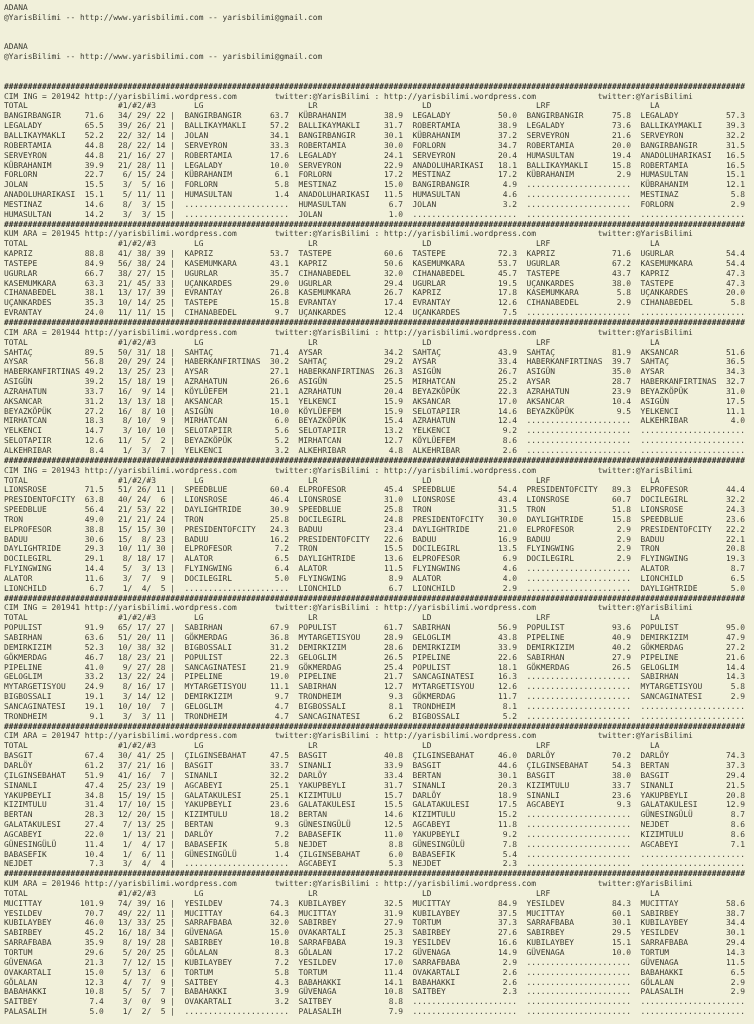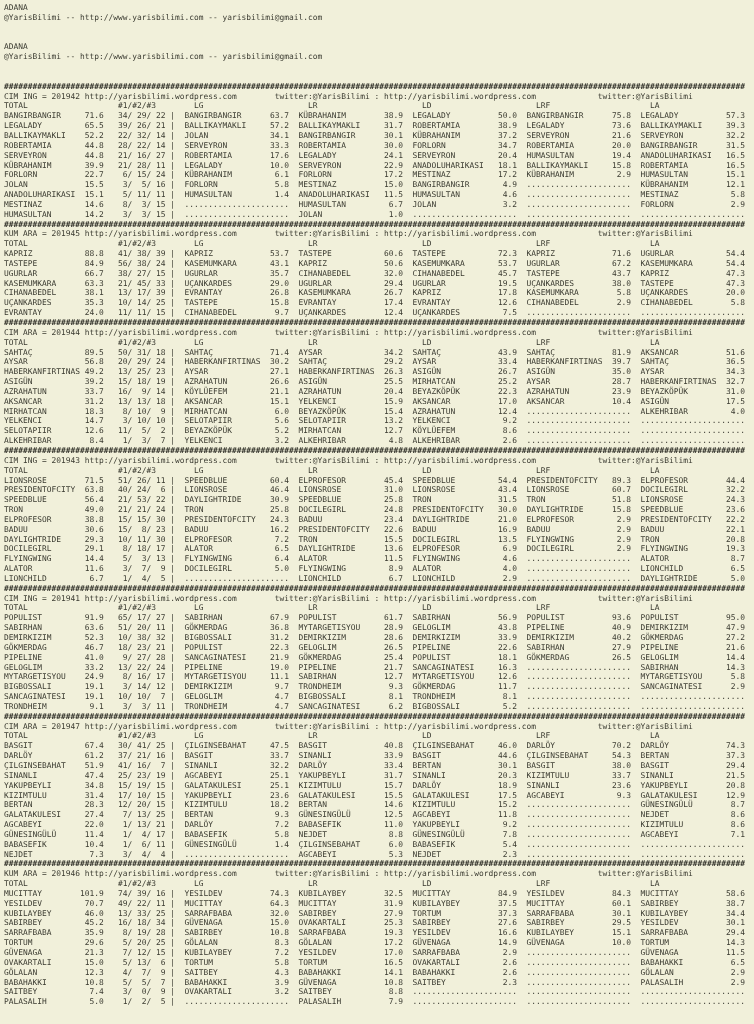--- a/index.html
+++ b/index.html
@@ -52,20 +52,21 @@
       <div class="line">EVRANTAY         24.0   11/ 11/ 15 |  CIHANABEDEL        9.7  UÇANKARDES        12.4  UÇANKARDES         7.5  ......................  ......................</div>
       <div class="line sep">############################################################################################################################################################</div>
       <div class="line">CIM ARA = 201944 http://yarisbilimi.wordpress.com        twitter:@YarisBilimi : http://yarisbilimi.wordpress.com             twitter:@YarisBilimi</div>
       <div class="line">TOTAL                   #1/#2/#3        LG                      LR                      LD                      LRF                     LA</div>
       <div class="line">SAHTAÇ           89.5   50/ 31/ 18 |  SAHTAÇ            71.4  AYSAR             34.2  SAHTAÇ            43.9  SAHTAÇ            81.9  AKSANCAR          51.6</div>
       <div class="line">AYSAR            56.8   20/ 29/ 24 |  HABERKANFIRTINAS  30.2  SAHTAÇ            29.2  AYSAR             33.4  HABERKANFIRTINAS  39.7  SAHTAÇ            36.5</div>
       <div class="line">HABERKANFIRTINAS 49.2   13/ 25/ 23 |  AYSAR             27.1  HABERKANFIRTINAS  26.3  ASIGÜN            26.7  ASIGÜN            35.0  AYSAR             34.3</div>
       <div class="line">ASIGÜN           39.2   15/ 18/ 19 |  AZRAHATUN         26.6  ASIGÜN            25.5  MIRHATCAN         25.2  AYSAR             28.7  HABERKANFIRTINAS  32.7</div>
       <div class="line">AZRAHATUN        33.7   16/  9/ 14 |  KÖYLÜEFEM         21.1  AZRAHATUN         20.4  BEYAZKÖPÜK        22.3  AZRAHATUN         23.9  BEYAZKÖPÜK        31.0</div>
       <div class="line">AKSANCAR         31.2   13/ 13/ 18 |  AKSANCAR          15.1  YELKENCI          15.9  AKSANCAR          17.0  AKSANCAR          10.4  ASIGÜN            17.5</div>
+      <div class="line">BEYAZKÖPÜK       27.2   16/  8/ 10 |  ASIGÜN            10.0  KÖYLÜEFEM         15.9  SELOTAPIIR        14.6  BEYAZKÖPÜK         9.5  YELKENCI          11.1</div>
       <div class="line">MIRHATCAN        18.3    8/ 10/  9 |  MIRHATCAN          6.0  BEYAZKÖPÜK        15.4  AZRAHATUN         12.4  ......................  ALKEHRIBAR         4.0</div>
       <div class="line">YELKENCI         14.7    3/ 10/ 10 |  SELOTAPIIR         5.6  SELOTAPIIR        13.2  YELKENCI           9.2  ......................  ......................</div>
       <div class="line">SELOTAPIIR       12.6   11/  5/  2 |  BEYAZKÖPÜK         5.2  MIRHATCAN         12.7  KÖYLÜEFEM          8.6  ......................  ......................</div>
       <div class="line">ALKEHRIBAR        8.4    1/  3/  7 |  YELKENCI           3.2  ALKEHRIBAR         4.8  ALKEHRIBAR         2.6  ......................  ......................</div>
       <div class="line sep">############################################################################################################################################################</div>
       <div class="line">CIM ING = 201943 http://yarisbilimi.wordpress.com        twitter:@YarisBilimi : http://yarisbilimi.wordpress.com             twitter:@YarisBilimi</div>
       <div class="line">TOTAL                   #1/#2/#3        LG                      LR                      LD                      LRF                     LA</div>
       <div class="line">LIONSROSE        71.5   51/ 26/ 11 |  SPEEDBLUE         60.4  ELPROFESOR        45.4  SPEEDBLUE         54.4  PRESIDENTOFCITY   89.3  ELPROFESOR        44.4</div>
       <div class="line">PRESIDENTOFCITY  63.8   40/ 24/  6 |  LIONSROSE         46.4  LIONSROSE         31.0  LIONSROSE         43.4  LIONSROSE         60.7  DOCILEGIRL        32.2</div>
       <div class="line">SPEEDBLUE        56.4   21/ 53/ 22 |  DAYLIGHTRIDE      30.9  SPEEDBLUE         25.8  TRON              31.5  TRON              51.8  LIONSROSE         24.3</div>
@@ -108,19 +109,19 @@
       <div class="line sep">############################################################################################################################################################</div>
       <div class="line">KUM ARA = 201946 http://yarisbilimi.wordpress.com        twitter:@YarisBilimi : http://yarisbilimi.wordpress.com             twitter:@YarisBilimi</div>
       <div class="line">TOTAL                   #1/#2/#3        LG                      LR                      LD                      LRF                     LA</div>
       <div class="line">MUCITTAY        101.9   74/ 39/ 16 |  YESILDEV          74.3  KUBILAYBEY        32.5  MUCITTAY          84.9  YESILDEV          84.3  MUCITTAY          58.6</div>
       <div class="line">YESILDEV         70.7   49/ 22/ 11 |  MUCITTAY          64.3  MUCITTAY          31.9  KUBILAYBEY        37.5  MUCITTAY          60.1  SABIRBEY          38.7</div>
       <div class="line">KUBILAYBEY       46.0   13/ 33/ 25 |  SARRAFBABA        32.0  SABIRBEY          27.9  TORTUM            37.3  SARRAFBABA        30.1  KUBILAYBEY        34.4</div>
       <div class="line">SABIRBEY         45.2   16/ 18/ 34 |  GÜVENAGA          15.0  OVAKARTALI        25.3  SABIRBEY          27.6  SABIRBEY          29.5  YESILDEV          30.1</div>
       <div class="line">SARRAFBABA       35.9    8/ 19/ 28 |  SABIRBEY          10.8  SARRAFBABA        19.3  YESILDEV          16.6  KUBILAYBEY        15.1  SARRAFBABA        29.4</div>
       <div class="line">TORTUM           29.6    5/ 20/ 25 |  GÖLALAN            8.3  GÖLALAN           17.2  GÜVENAGA          14.9  GÜVENAGA          10.0  TORTUM            14.3</div>
       <div class="line">GÜVENAGA         21.3    7/ 12/ 15 |  KUBILAYBEY         7.2  YESILDEV          17.0  SARRAFBABA         2.9  ......................  GÜVENAGA          11.5</div>
-      <div class="line">OVAKARTALI       15.0    5/ 13/  6 |  TORTUM             5.8  TORTUM            16.5  OVAKARTALI         2.6  ......................  BABAHAKKI          6.5</div>
+      <div class="line">OVAKARTALI       15.0    5/ 13/  6 |  TORTUM             5.8  TORTUM            11.4  OVAKARTALI         2.6  ......................  BABAHAKKI          6.5</div>
       <div class="line">GÖLALAN          12.3    4/  7/  9 |  SAITBEY            4.3  BABAHAKKI         14.1  BABAHAKKI          2.6  ......................  GÖLALAN            2.9</div>
       <div class="line">BABAHAKKI        10.8    5/  5/  7 |  BABAHAKKI          3.9  GÜVENAGA          10.8  SAITBEY            2.3  ......................  PALASALIH          2.9</div>
       <div class="line">SAITBEY           7.4    3/  0/  9 |  OVAKARTALI         3.2  SAITBEY            8.8  ......................  ......................  ......................</div>
       <div class="line">PALASALIH         5.0    1/  2/  5 |  ......................  PALASALIH          7.9  ......................  ......................  ......................</div>
     </div>
 </div>
 
 </body></html>

